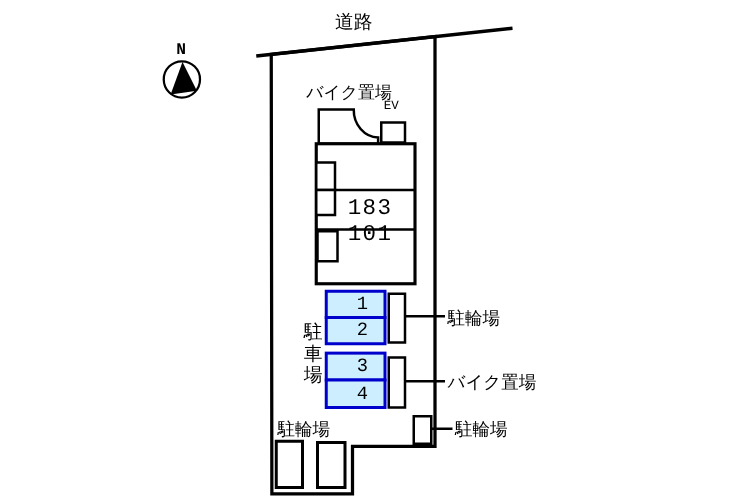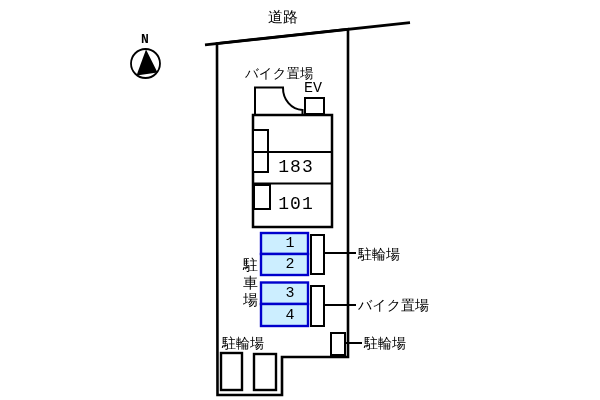--- a/index.html
+++ b/index.html
@@ -7,25 +7,25 @@
   #canvas{
     position:relative;width:600px;height:400px;background:#ffffff;overflow:hidden;
     font-family:Liberation Mono, monospace;color:#000;
   }
   #plan-svg{position:absolute;left:0;top:0;width:600px;height:400px;}
   .lbl{position:absolute;white-space:nowrap;color:#000;}
   .lbl.center{text-align:center;}
   .road-label{left:256px;top:8px;width:54px;font-size:15px;font-weight:500;}
   .compass-n{left:132px;top:32px;width:26px;font-size:13px;font-weight:bold;}
   .garbage-label{left:245px;top:65px;font-size:13.5px;font-weight:500;}
-  .ev-label{left:301px;top:80px;width:24px;font-size:15px;font-weight:500;}
+  .ev-label{left:301px;top:80px;width:24px;font-size:10px;font-weight:500;}
   .unit-label{left:271px;width:50px;font-size:18px;letter-spacing:1px;}
   .unit-103{top:124px;}
   .unit-102{top:157px;}
-  .unit-101{top:194px;}
+  .unit-101{top:178px;}
   .space-num{left:279px;width:22px;font-size:15px;}
   .space-1{top:235px;}
   .space-2{top:256px;}
   .space-3{top:285px;}
   .space-4{top:307px;}
   .parking-vertical{
     left:242px;top:258px;width:17px;display:flex;flex-direction:column;
     align-items:center;font-size:15px;font-weight:500;line-height:17.5px;
   }
   .ann{font-size:14px;font-weight:500;}

